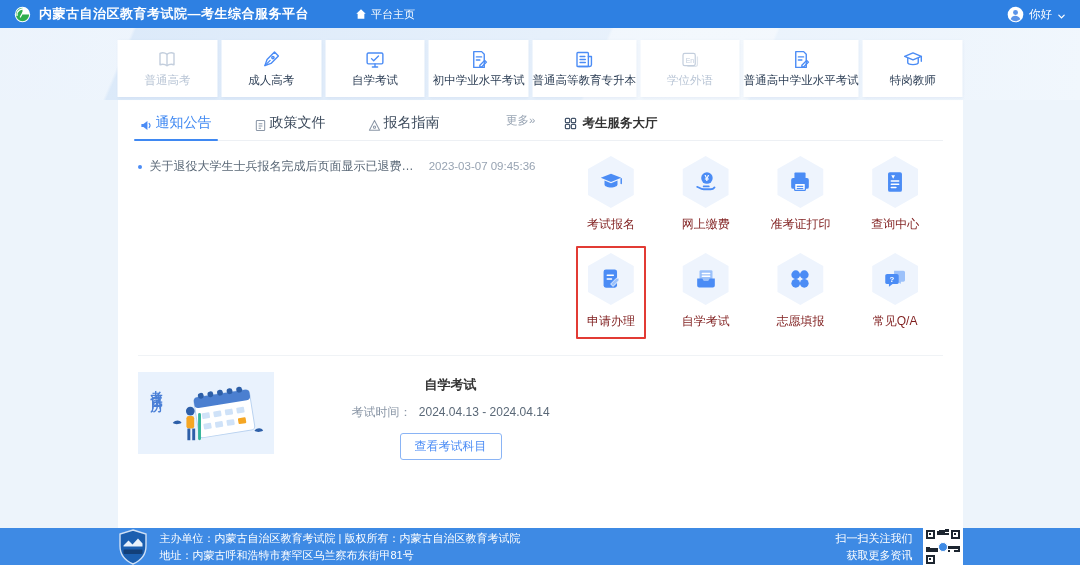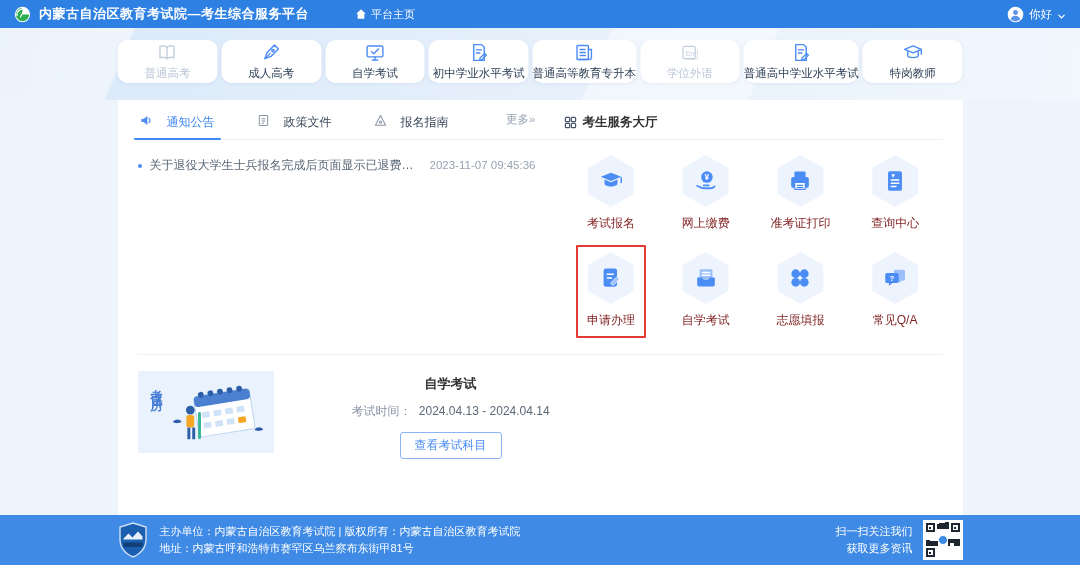--- a/index.html
+++ b/index.html
@@ -29,21 +29,21 @@
     height:72px; flex:0 0 auto; position:relative;
     background:
       linear-gradient(113deg, rgba(255,255,255,.5) 12%, rgba(255,255,255,0) 12.3%, rgba(255,255,255,0) 55%, rgba(255,255,255,.45) 55.3%, rgba(255,255,255,.45) 70%, rgba(255,255,255,0) 70.3%),
       linear-gradient(100deg,#d9e8f9 0%,#e6f0fb 50%,#f1f7fd 100%);
   }
   .exam-tabs {
     position:absolute; left:50%; top:12px; transform:translateX(-50%);
     width:845px; display:flex; gap:4px;
   }
   .exam-tab {
-    flex:1 1 0; background:#fff; border-radius:10px; height:43px;
+    flex:1 1 0; background:#fff; border-radius:0; height:57px;
     display:flex; flex-direction:column; align-items:center; justify-content:center;
     gap:3px; cursor:pointer; box-shadow:0 1px 3px rgba(120,150,190,.12);
     color:#2c3e55;
   }
   .exam-tab .tab-icon { width:21px; height:21px; color:#4b8cf5; position:relative; }
   .exam-tab .tab-icon::after{
     content:''; position:absolute; right:-5px; top:-2px; width:9px; height:9px;
     border-radius:50%; background:#cfe2fa; z-index:-1;
   }
   .exam-tab .tab-icon svg { width:100%; height:100%; position:relative; z-index:1; }
@@ -53,22 +53,22 @@
   .exam-tab.disabled .tab-icon::after { background:#e9eef5; }
 
   
   .main-panel {
     width:845px; margin:0 auto; background:#fff; flex:1 1 auto;
     padding:8px 20px 0 20px;
   }
   .section-headers { display:flex; border-bottom:1px solid #edf0f4; align-items:flex-end; }
   .notice-head { width:398px; display:flex; align-items:center; }
   .notice-tab {
-    display:flex; align-items:flex-start; gap:14px; padding:6px 2px 8px;
-    margin-right:38px; cursor:pointer; color:#3c4a5c; font-size:12px;
+    display:flex; align-items:flex-end; gap:3px; padding:6px 2px 8px;
+    margin-right:38px; cursor:pointer; color:#3c4a5c; font-size:14px;
     position:relative;
   }
   .notice-tab .nicon { width:13px; height:13px; color:#8a96a6; }
   .notice-tab.active { color:#3f88f2; }
   .notice-tab.active .nicon { color:#4b8cf5; }
   .notice-tab.active::after {
     content:''; position:absolute; left:-4px; right:-4px; bottom:-1px;
     height:2px; background:#3f88f2; border-radius:1px;
   }
   .more-link { margin-left:auto; color:#9aa6b5; font-size:11.5px; cursor:pointer; padding-bottom:8px; }
@@ -119,21 +119,21 @@
   .calendar-time { margin-top:10px; font-size:12px; color:#5a6877; }
   .calendar-time .tlabel { color:#8a96a6; margin-right:4px; }
   .view-subjects-btn {
     margin-top:12px; display:inline-block; background:#fff; color:#4b8cf5;
     border:1px solid #8ab4f5; border-radius:3px; padding:4px 14px;
     font-size:12px; cursor:pointer; font-family:inherit;
   }
 
   
   .footer {
-    height:50px; flex:0 0 auto; background:#3e8ae4; color:#fff;
+    height:37px; flex:0 0 auto; background:#3e8ae4; color:#fff;
     display:flex; align-items:center;
   }
   .footer-inner { width:845px; margin:0 auto; display:flex; align-items:center; }
   .shield { width:30px; height:36px; flex:0 0 auto; }
   .footer-text { margin-left:12px; font-size:11px; line-height:17px; }
   .footer-qr-text { margin-left:auto; text-align:right; font-size:11px; line-height:17px; }
   .qr-code {
     width:40px; height:40px; background:#fff; margin-left:10px; position:relative;
     flex:0 0 auto;
   }
@@ -289,21 +289,21 @@
         </span>
         <span>考生服务大厅</span>
       </div>
     </div>
 
     <div class="content-cols">
       <div class="notice-col" id="notice-list">
           <div class="notice-item">
     <span class="dot"></span>
     <span class="ntitle">关于退役大学生士兵报名完成后页面显示已退费的问题修复通知</span>
-    <span class="ndate">2023-11-07 09:45:36</span>
+    <span class="ndate">2023-03-07 09:45:36</span>
   </div>
         </div>
       <div class="service-col">
         <div class="service-grid" id="service-grid">
             <div class="service-item">
     <div class="service-inner">
       <span class="hexagon">
                   <svg viewBox="0 0 28 28">
                     <path fill="currentColor" d="M14 5L3 9.5l11 4.5 11-4.5z"></path>
                     <path fill="currentColor" d="M7 12.4v4.4c0 1.8 3.1 3.2 7 3.2s7-1.4 7-3.2v-4.4l-7 2.9z"></path>

